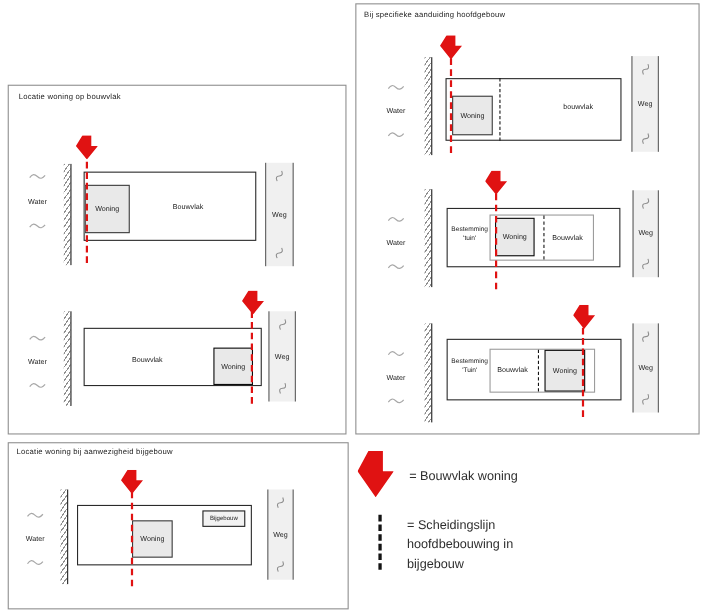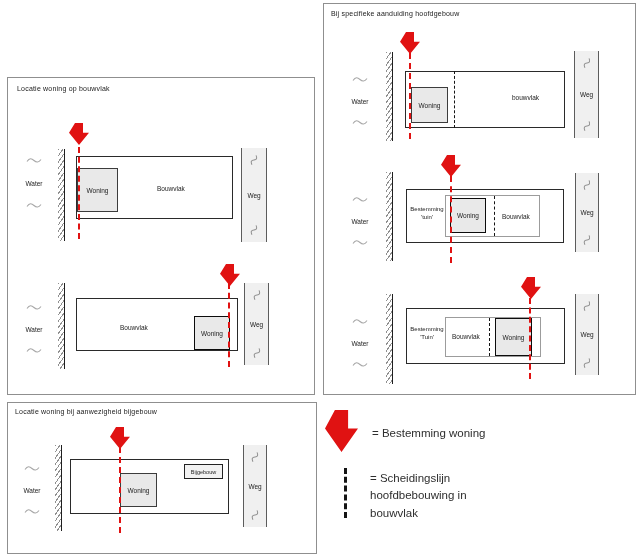--- a/index.html
+++ b/index.html
@@ -230,16 +230,16 @@
       <div class="lbl">Weg</div>
       <svg class="roadmark" width="12" height="6" viewBox="0 0 12 6">
           <path d="M1 4 C2.8 .8,4.3 1,6 3 C7.7 5,9.2 4.8,11 2" stroke="#8e8e8e" stroke-width="1" fill="none"></path>
         </svg>
     </div>
   </div>
 </div>
 
 <div>
   <div class="arrow" style="left:325px;top:410px;width:33px;height:42px"></div>
-  <div class="legend-text" style="left:372px;top:427px">= Bestemming woning</div>
+  <div class="legend-text" style="left:372px;top:427px">= Bouwvlak woning</div>
   <div class="legend-dash" style="left:344px;top:468px;height:50px"></div>
-  <div class="legend-text wrap" style="left:370px;top:470px;width:112px">= Scheidingslijn hoofdbebouwing in bouwvlak</div>
+  <div class="legend-text wrap" style="left:370px;top:470px;width:112px">= Scheidingslijn hoofdbebouwing in bijgebouw</div>
 </div>
 
 </body></html>

